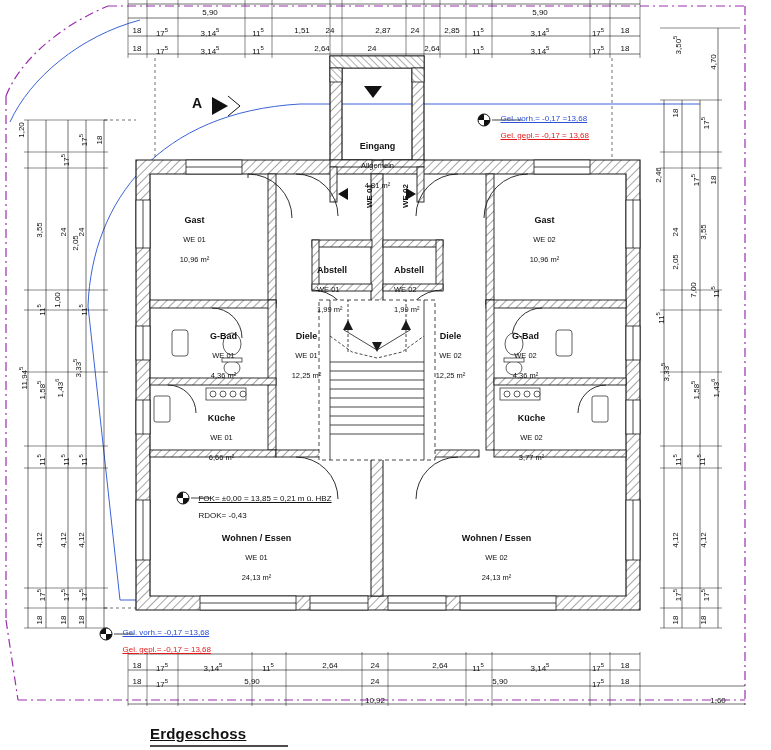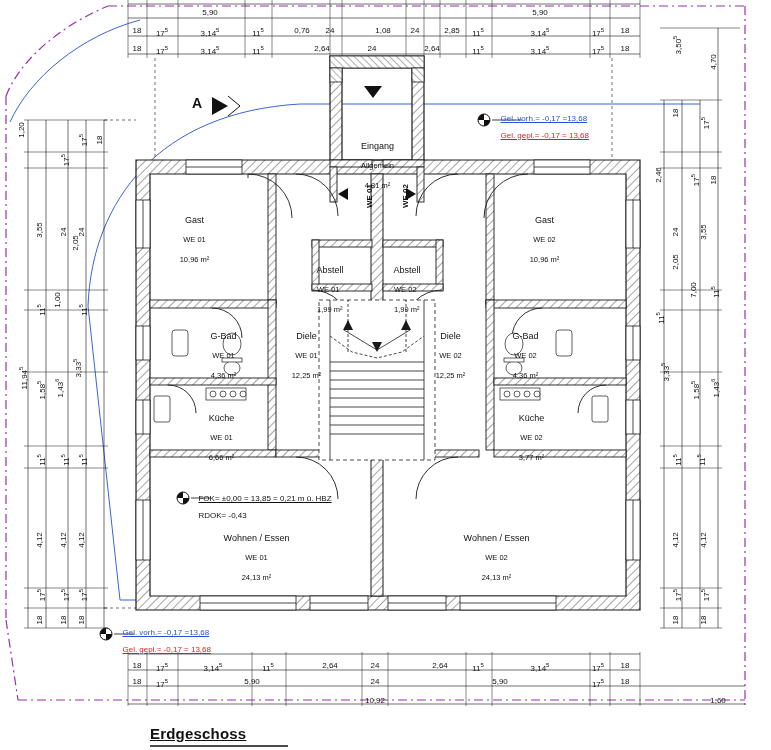--- a/index.html
+++ b/index.html
@@ -3,21 +3,21 @@
 <meta charset="utf-8">
 <style>
   html,body{margin:0;padding:0;background:#ffffff;}
   body{width:771px;height:750px;position:relative;overflow:hidden;
        font-family:"Liberation Sans", sans-serif;color:#111;}
   #plan{position:absolute;left:0;top:0;width:771px;height:750px;}
   .lbl{position:absolute;white-space:pre;line-height:1.08;}
   .dim{font-size:8px;color:#111;}
   .dim sup{font-size:6px;vertical-align:super;}
   .room{font-size:9px;text-align:center;}
-  .room .nm{font-weight:normal;}
+  .room .nm{font-weight:bold;}
   .small{font-size:7.5px;}
   .vert{transform-origin:0 0;transform:rotate(-90deg);}
   .blue{color:#2b4fd6;}
   .red{color:#e01b1b;}
   .ul{text-decoration:underline;}
   .title{font-size:15px;font-weight:bold;text-decoration:underline;letter-spacing:.2px;}
   .we{font-size:8px;font-weight:bold;}
 </style>
 </head>
 <body>
@@ -400,23 +400,23 @@
 
 <div class="lbl title" style="left:150px;top:726px;">Erdgeschoss</div>
 
 <div id="dimlayer">
     <div class="lbl dim" style="left: 210px; top: 9px; transform: translate(-50%, 0px);">5,90</div>
     <div class="lbl dim" style="left: 540px; top: 9px; transform: translate(-50%, 0px);">5,90</div>
     <div class="lbl dim" style="left: 137px; top: 27px; transform: translate(-50%, 0px);">18</div>
     <div class="lbl dim" style="left: 162px; top: 27px; transform: translate(-50%, 0px);">17<sup>5</sup></div>
     <div class="lbl dim" style="left: 210px; top: 27px; transform: translate(-50%, 0px);">3,14<sup>5</sup></div>
     <div class="lbl dim" style="left: 258px; top: 27px; transform: translate(-50%, 0px);">11<sup>5</sup></div>
-    <div class="lbl dim" style="left: 302px; top: 27px; transform: translate(-50%, 0px);">0,76</div>
+    <div class="lbl dim" style="left: 302px; top: 27px; transform: translate(-50%, 0px);">1,51</div>
     <div class="lbl dim" style="left: 330px; top: 27px; transform: translate(-50%, 0px);">24</div>
-    <div class="lbl dim" style="left: 383px; top: 27px; transform: translate(-50%, 0px);">1,08</div>
+    <div class="lbl dim" style="left: 383px; top: 27px; transform: translate(-50%, 0px);">2,87</div>
     <div class="lbl dim" style="left: 415px; top: 27px; transform: translate(-50%, 0px);">24</div>
     <div class="lbl dim" style="left: 452px; top: 27px; transform: translate(-50%, 0px);">2,85</div>
     <div class="lbl dim" style="left: 478px; top: 27px; transform: translate(-50%, 0px);">11<sup>5</sup></div>
     <div class="lbl dim" style="left: 540px; top: 27px; transform: translate(-50%, 0px);">3,14<sup>5</sup></div>
     <div class="lbl dim" style="left: 598px; top: 27px; transform: translate(-50%, 0px);">17<sup>5</sup></div>
     <div class="lbl dim" style="left: 625px; top: 27px; transform: translate(-50%, 0px);">18</div>
     <div class="lbl dim" style="left: 137px; top: 45px; transform: translate(-50%, 0px);">18</div>
     <div class="lbl dim" style="left: 162px; top: 45px; transform: translate(-50%, 0px);">17<sup>5</sup></div>
     <div class="lbl dim" style="left: 210px; top: 45px; transform: translate(-50%, 0px);">3,14<sup>5</sup></div>
     <div class="lbl dim" style="left: 258px; top: 45px; transform: translate(-50%, 0px);">11<sup>5</sup></div>

